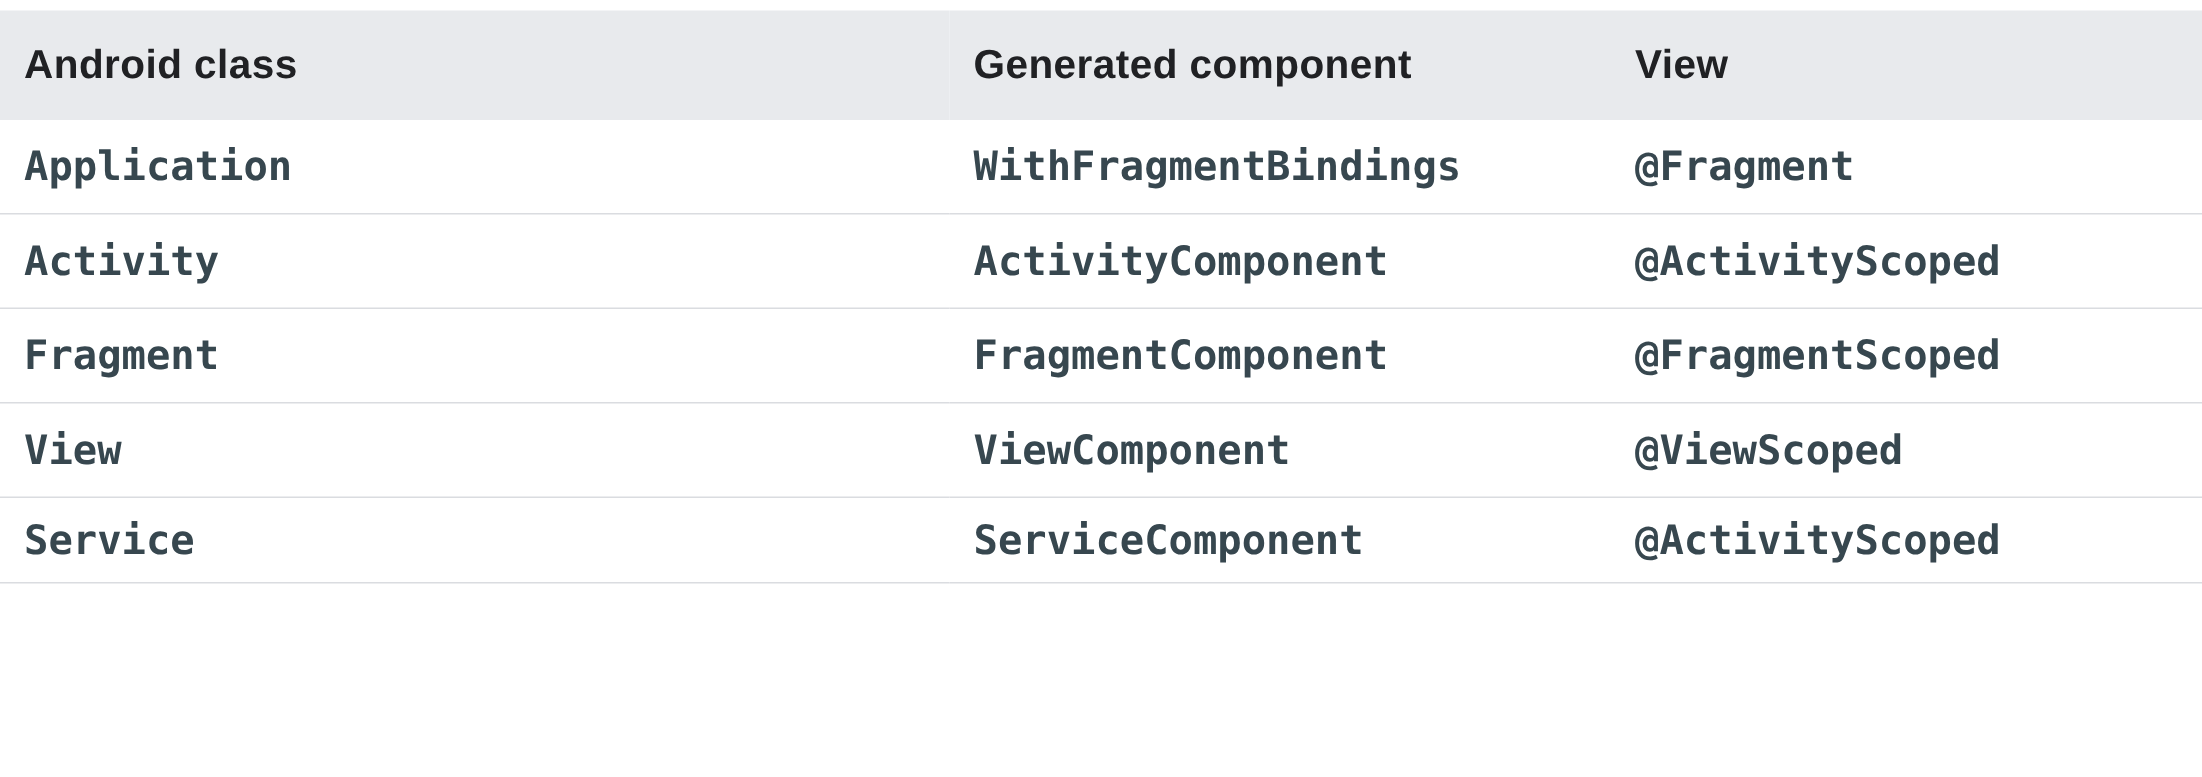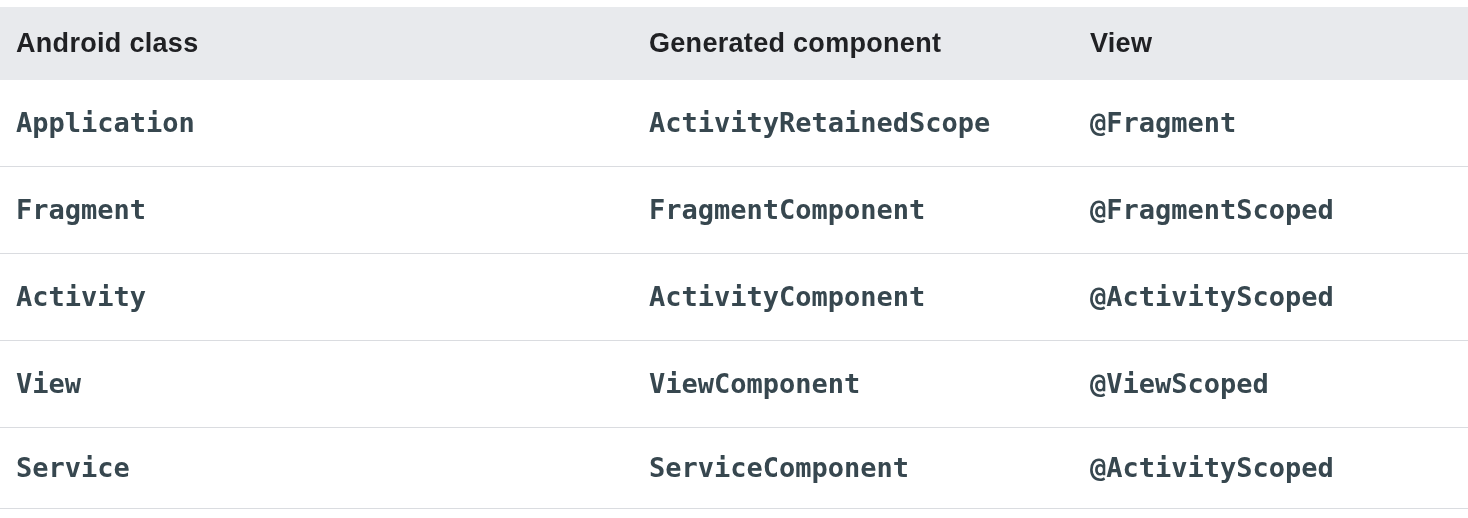--- a/index.html
+++ b/index.html
@@ -41,21 +41,21 @@
     padding: 0 16px;
     font-size: 27px;
     font-weight: 700;
     letter-spacing: 0.3px;
     font-family: "Liberation Sans", sans-serif;
     margin-top: 40px;
   }
   td {
     height: 62px;
     vertical-align: middle;
-    padding: 12px 16px;
+    padding: 0 16px;
     border-bottom: 1px solid var(--row-border);
     font-size: 26px;
     color: var(--body-text);
     white-space: nowrap;
     overflow: hidden;
   }
   tbody tr:last-child td {
     height: 56px; 
   }
   .code {
@@ -85,32 +85,32 @@
     <thead>
       <tr>
         <th>Android class</th>
         <th>Generated component</th>
         <th>View</th>
       </tr>
     </thead>
     <tbody id="table-body">
         <tr>
           <td><span class="code">Application</span></td>
-          <td><span class="code">ActivityRetainedScope</span></td>
+          <td><span class="code">WithFragmentBindings</span></td>
           <td><span class="code">@Fragment</span></td>
+        </tr>
+        <tr>
+          <td><span class="code">Activity</span></td>
+          <td><span class="code">ActivityComponent</span></td>
+          <td><span class="code">@ActivityScoped</span></td>
         </tr>
         <tr>
           <td><span class="code">Fragment</span></td>
           <td><span class="code">FragmentComponent</span></td>
           <td><span class="code">@FragmentScoped</span></td>
-        </tr>
-        <tr>
-          <td><span class="code">Activity</span></td>
-          <td><span class="code">ActivityComponent</span></td>
-          <td><span class="code">@ActivityScoped</span></td>
         </tr>
         <tr>
           <td><span class="code">View</span></td>
           <td><span class="code">ViewComponent</span></td>
           <td><span class="code">@ViewScoped</span></td>
         </tr>
         <tr>
           <td><span class="code">Service</span></td>
           <td><span class="code">ServiceComponent</span></td>
           <td><span class="code">@ActivityScoped</span></td>

